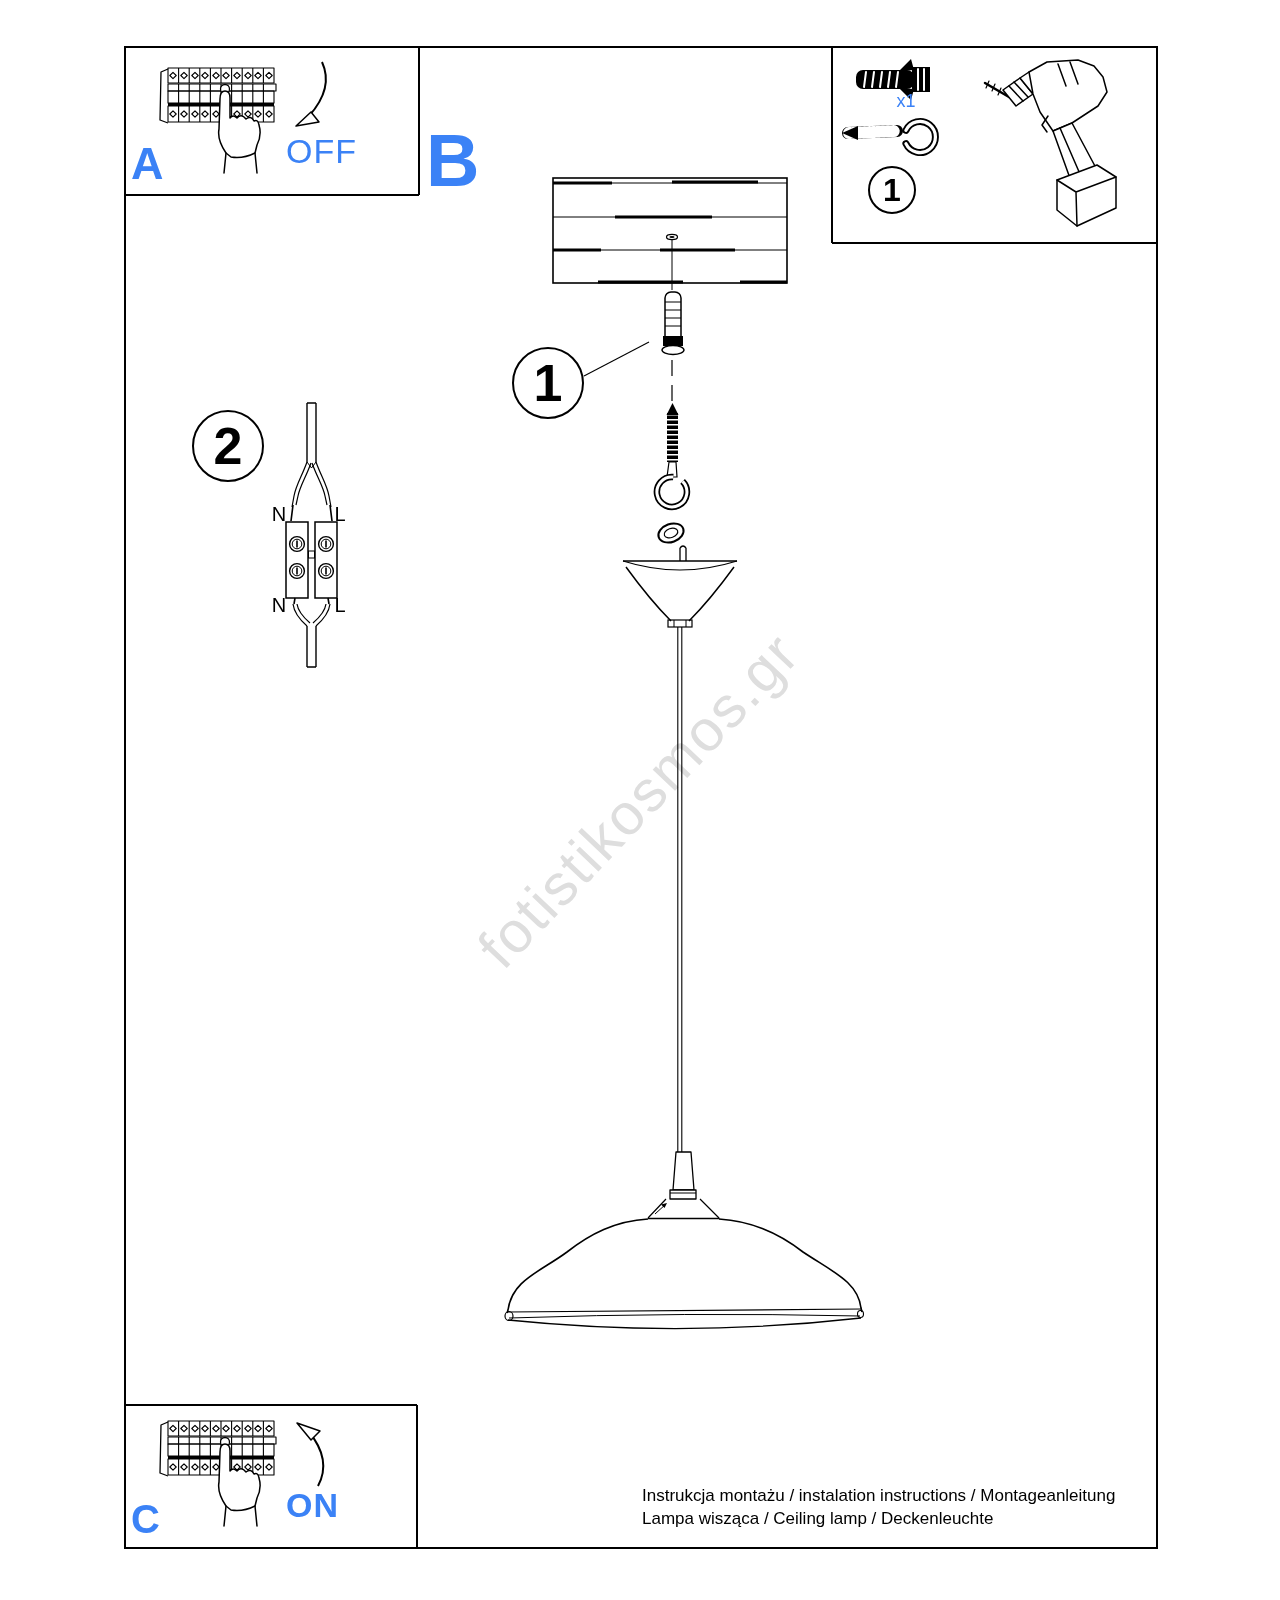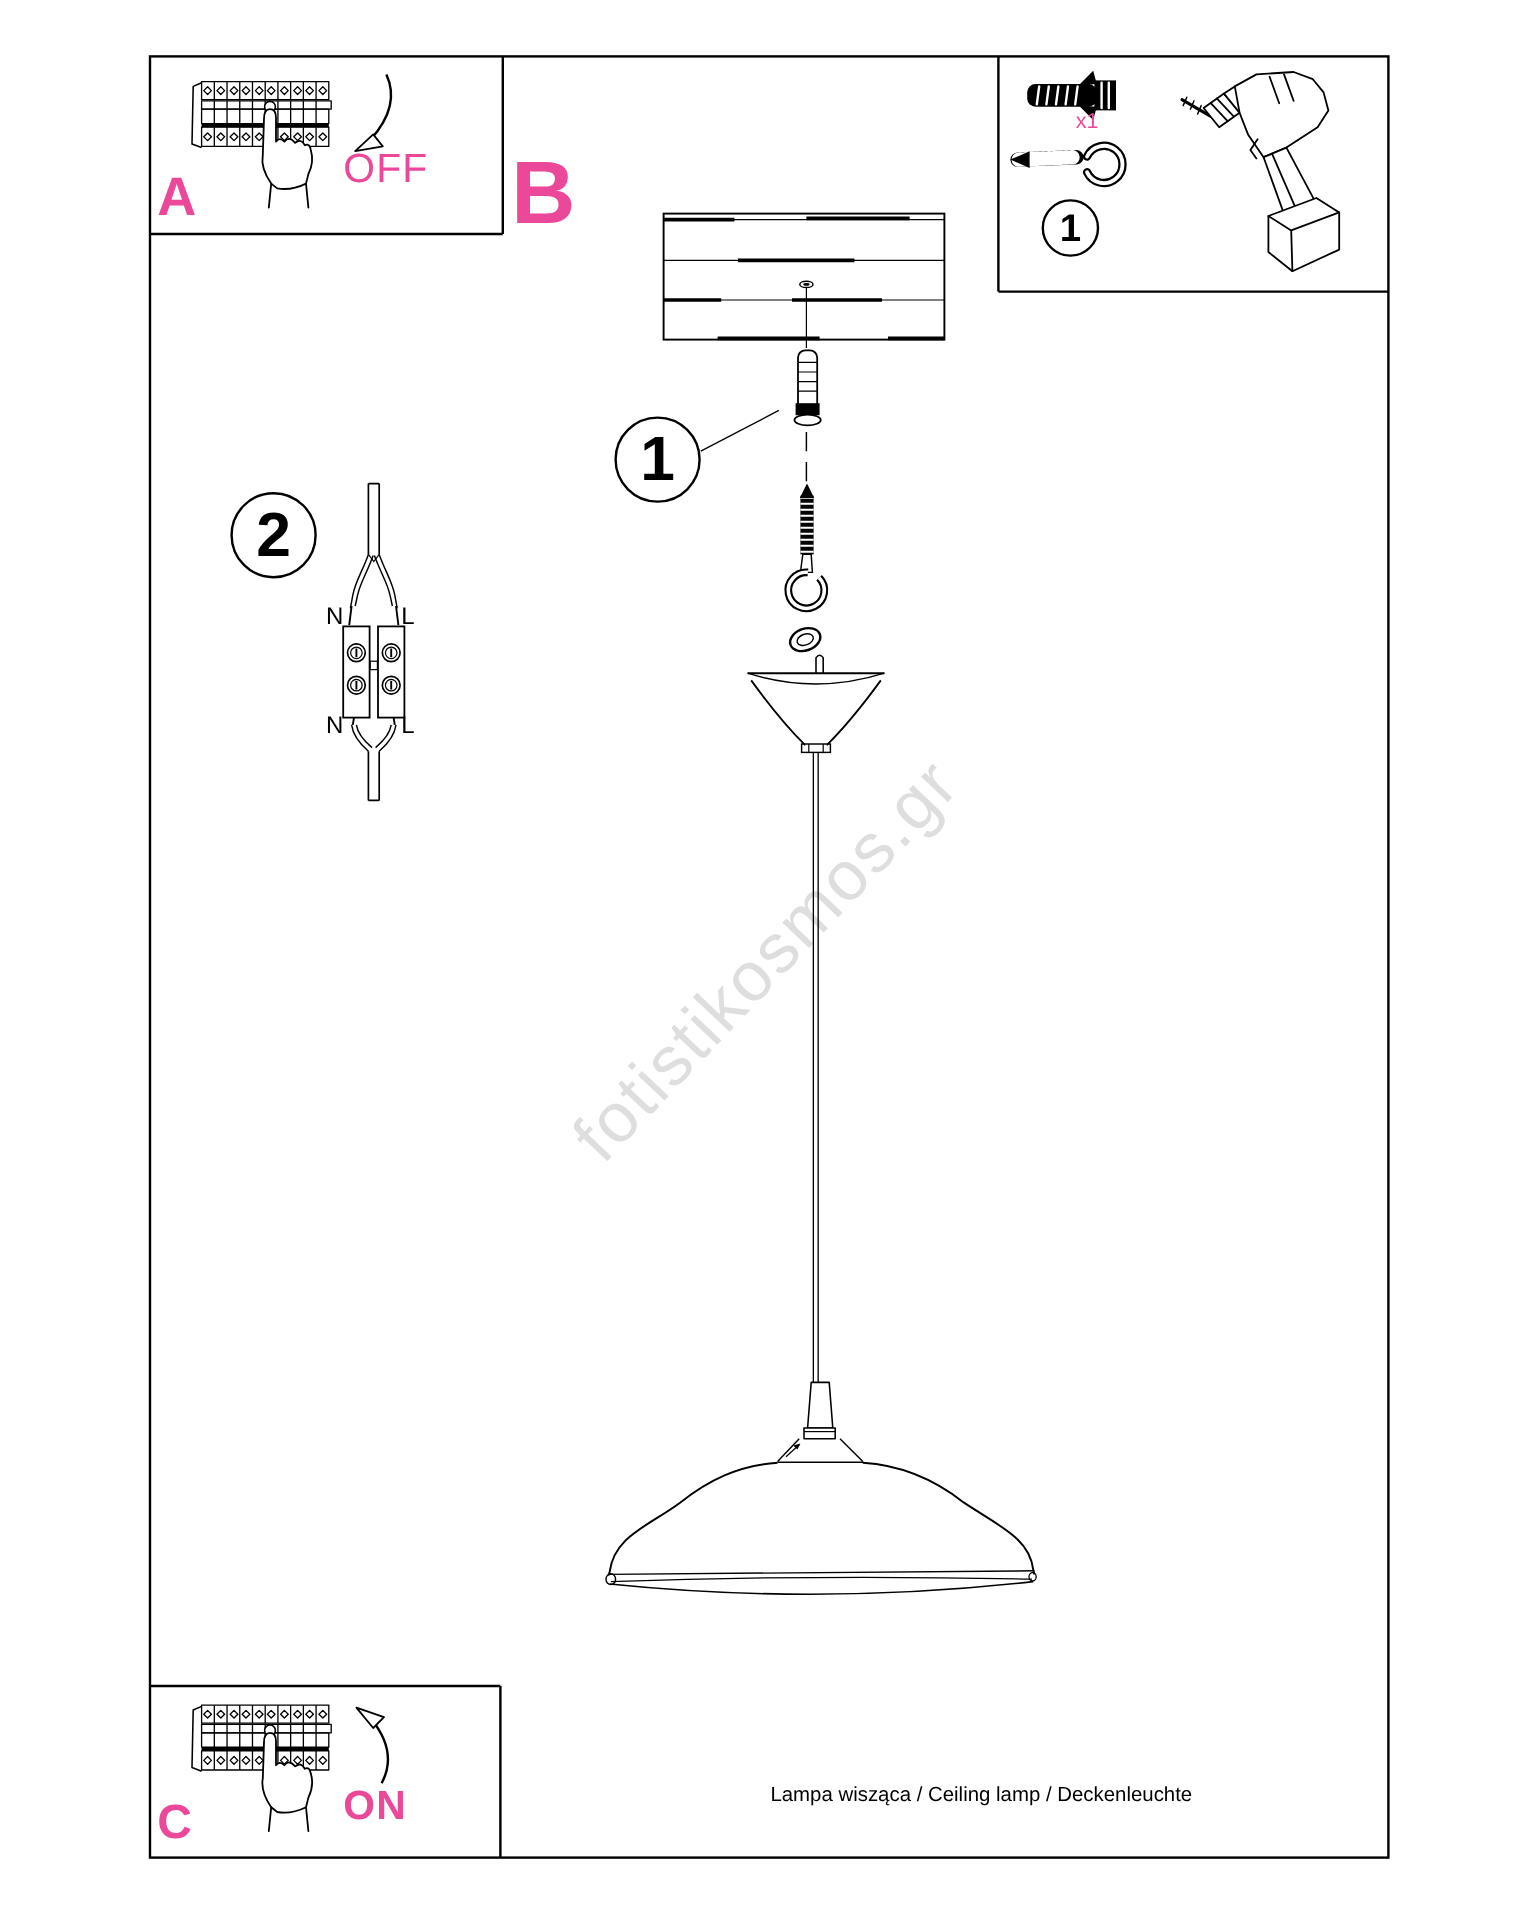--- a/index.html
+++ b/index.html
@@ -3,23 +3,23 @@
 <meta charset="utf-8">
 <style>
   html,body{margin:0;padding:0;background:#fff;}
   #page{position:relative;width:1280px;height:1600px;background:#fff;overflow:hidden;
         font-family:"Liberation Sans",sans-serif;color:#000;}
   #watermark{position:absolute;left:638px;top:800px;z-index:1;
         transform:translate(-50%,-50%) rotate(-46.5deg);
         font-size:58px;color:#dedede;letter-spacing:2px;white-space:nowrap;
         font-family:"Liberation Sans",sans-serif;}
   #artwork{position:absolute;left:0;top:0;z-index:2;}
-  .lbl{position:absolute;z-index:3;color:#ec4899;line-height:1.05;}
+  .lbl{position:absolute;z-index:3;color:#3b82f6;line-height:1.05;}
   #lbl-a{left:131px;top:140px;font-size:45px;font-weight:bold;}
-  #lbl-off{left:286px;top:124px;font-size:34px;letter-spacing:1px;}
+  #lbl-off{left:286px;top:134px;font-size:34px;letter-spacing:1px;}
   #lbl-b{left:426px;top:122px;font-size:74px;font-weight:bold;}
   #lbl-x1{left:891px;top:92px;font-size:18px;width:30px;text-align:center;}
   #lbl-c{left:131px;top:1498px;font-size:40px;font-weight:bold;}
   #lbl-on{left:286px;top:1488px;font-size:34px;letter-spacing:1px;font-weight:bold;}
   .circle-callout{position:absolute;z-index:3;border:2.5px solid #000;border-radius:50%;
         background:#fff;display:flex;align-items:center;justify-content:center;
         font-weight:bold;}
   #callout-1-box{left:868px;top:166px;width:44px;height:44px;font-size:32px;border-width:2px;}
   #callout-1-main{left:512px;top:347px;width:68px;height:68px;font-size:52px;}
   #callout-2{left:192px;top:410px;width:68px;height:68px;font-size:52px;}
@@ -220,15 +220,16 @@
   <div class="circle-callout" id="callout-1-box">1</div>
   <div class="circle-callout" id="callout-1-main">1</div>
   <div class="circle-callout" id="callout-2">2</div>
   <div class="term" id="n-top">N</div>
   <div class="term" id="l-top">L</div>
   <div class="term" id="n-bot">N</div>
   <div class="term" id="l-bot">L</div>
   <div class="lbl" id="lbl-c">C</div>
   <div class="lbl" id="lbl-on">ON</div>
   <div id="footer">
+    <div>Instrukcja montażu / instalation instructions / Montageanleitung</div>
     <div>Lampa wisząca / Ceiling lamp / Deckenleuchte</div>
   </div>
 </div>
 
 </body></html>

